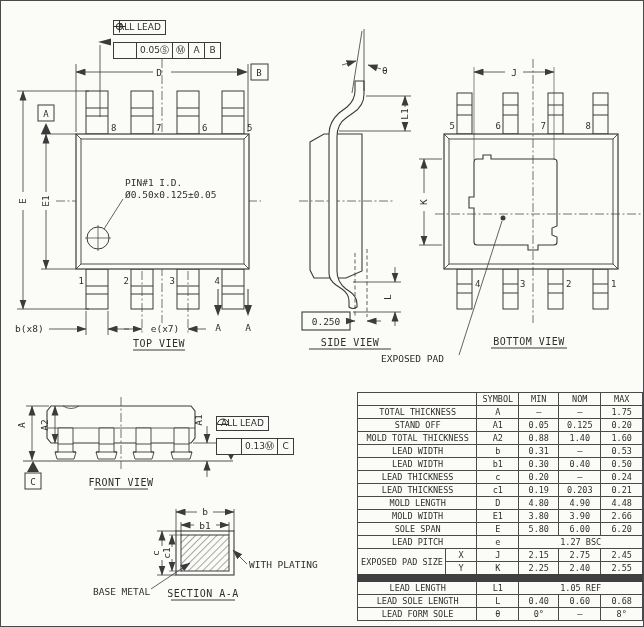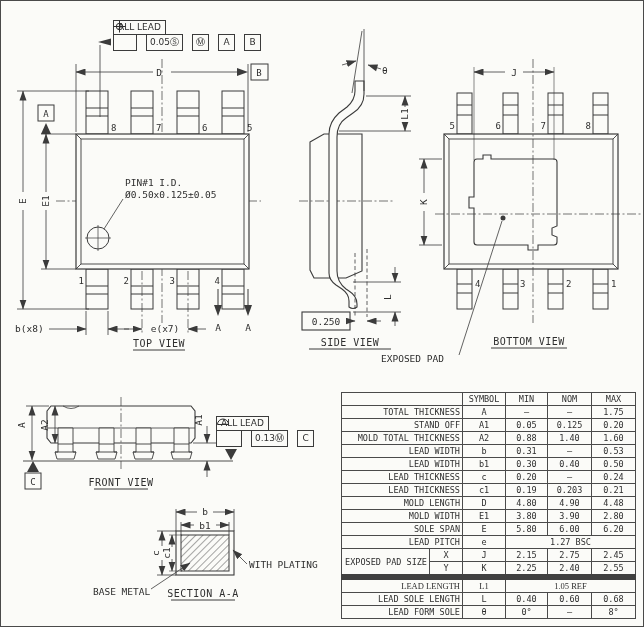--- a/index.html
+++ b/index.html
@@ -4,32 +4,32 @@
 <style>
   html,body{margin:0;padding:0;background:#e8e8e6;}
   #page{position:relative;width:644px;height:627px;background:#fbfbf8;border:1.5px solid #4a4a4a;
         box-sizing:border-box;overflow:hidden;font-family:"DejaVu Sans Mono",monospace;color:#2e2e2e;}
   svg{position:absolute;left:0;top:0;}
   svg text{fill:#2e2e2e;font-family:"DejaVu Sans Mono",monospace;}
   .t9{font-size:9px;} .t95{font-size:9.5px;} .t10{font-size:10px;letter-spacing:.5px;}
   
   .fcf{position:absolute;font-size:9px;line-height:13px;font-family:"DejaVu Sans",sans-serif;}
   .fcf .lab{display:inline-block;border:1px solid #3b3b3b;padding:0 4px;height:13px;background:#fbfbf8;}
-  .fcf .row{display:flex;margin-top:0;gap:10px;}
+  .fcf .row{display:flex;margin-top:8px;}
   .fcf .row span{display:flex;align-items:center;justify-content:center;border:1px solid #3b3b3b;
                  margin-top:-1px;margin-left:-1px;padding:0 3px;height:15px;background:#fbfbf8;}
   .fcf .row span:first-child{margin-left:0;}
   
-  #dimtable{position:absolute;left:340px;top:391px;}
+  #dimtable{position:absolute;left:356px;top:391px;}
   #dimtable table{border-collapse:collapse;table-layout:fixed;border:1.5px solid #3b3b3b;}
   #dimtable td{border:1px solid #4a4a4a;font-size:8.5px;height:12px;padding:0 2px;
                white-space:nowrap;overflow:hidden;font-family:"DejaVu Sans Mono",monospace;}
-  #dimtable td.n{text-align:right;padding-left:3px;}
+  #dimtable td.n{text-align:center;padding-left:3px;}
   #dimtable td.c{text-align:center;}
-  #dimtable tr.hsep td{border-top:6px solid #404040;font-family:Liberation Serif, serif;}
+  #dimtable tr.hsep td{border-top:8px solid #404040;}
 </style>
 </head>
 <body>
 
 <div id="page">
 
 <svg width="644" height="627" viewBox="0 0 644 627">
   <defs>
     <marker id="ae" markerWidth="11" markerHeight="8" refX="9.5" refY="3.5" orient="auto" markerUnits="userSpaceOnUse">
       <path d="M0,0 L10,3.5 L0,7 Z" fill="#3b3b3b"></path>
@@ -493,21 +493,21 @@
             <td class="c">D</td>
             <td class="c">4.80</td>
             <td class="c">4.90</td>
             <td class="c">4.48</td>
           </tr>
     <tr>
             <td class="n" colspan="2">MOLD WIDTH</td>
             <td class="c">E1</td>
             <td class="c">3.80</td>
             <td class="c">3.90</td>
-            <td class="c">2.80</td>
+            <td class="c">2.66</td>
           </tr>
     <tr>
             <td class="n" colspan="2">SOLE SPAN</td>
             <td class="c">E</td>
             <td class="c">5.80</td>
             <td class="c">6.00</td>
             <td class="c">6.20</td>
           </tr>
     <tr>
             <td class="n" colspan="2">LEAD PITCH</td>

